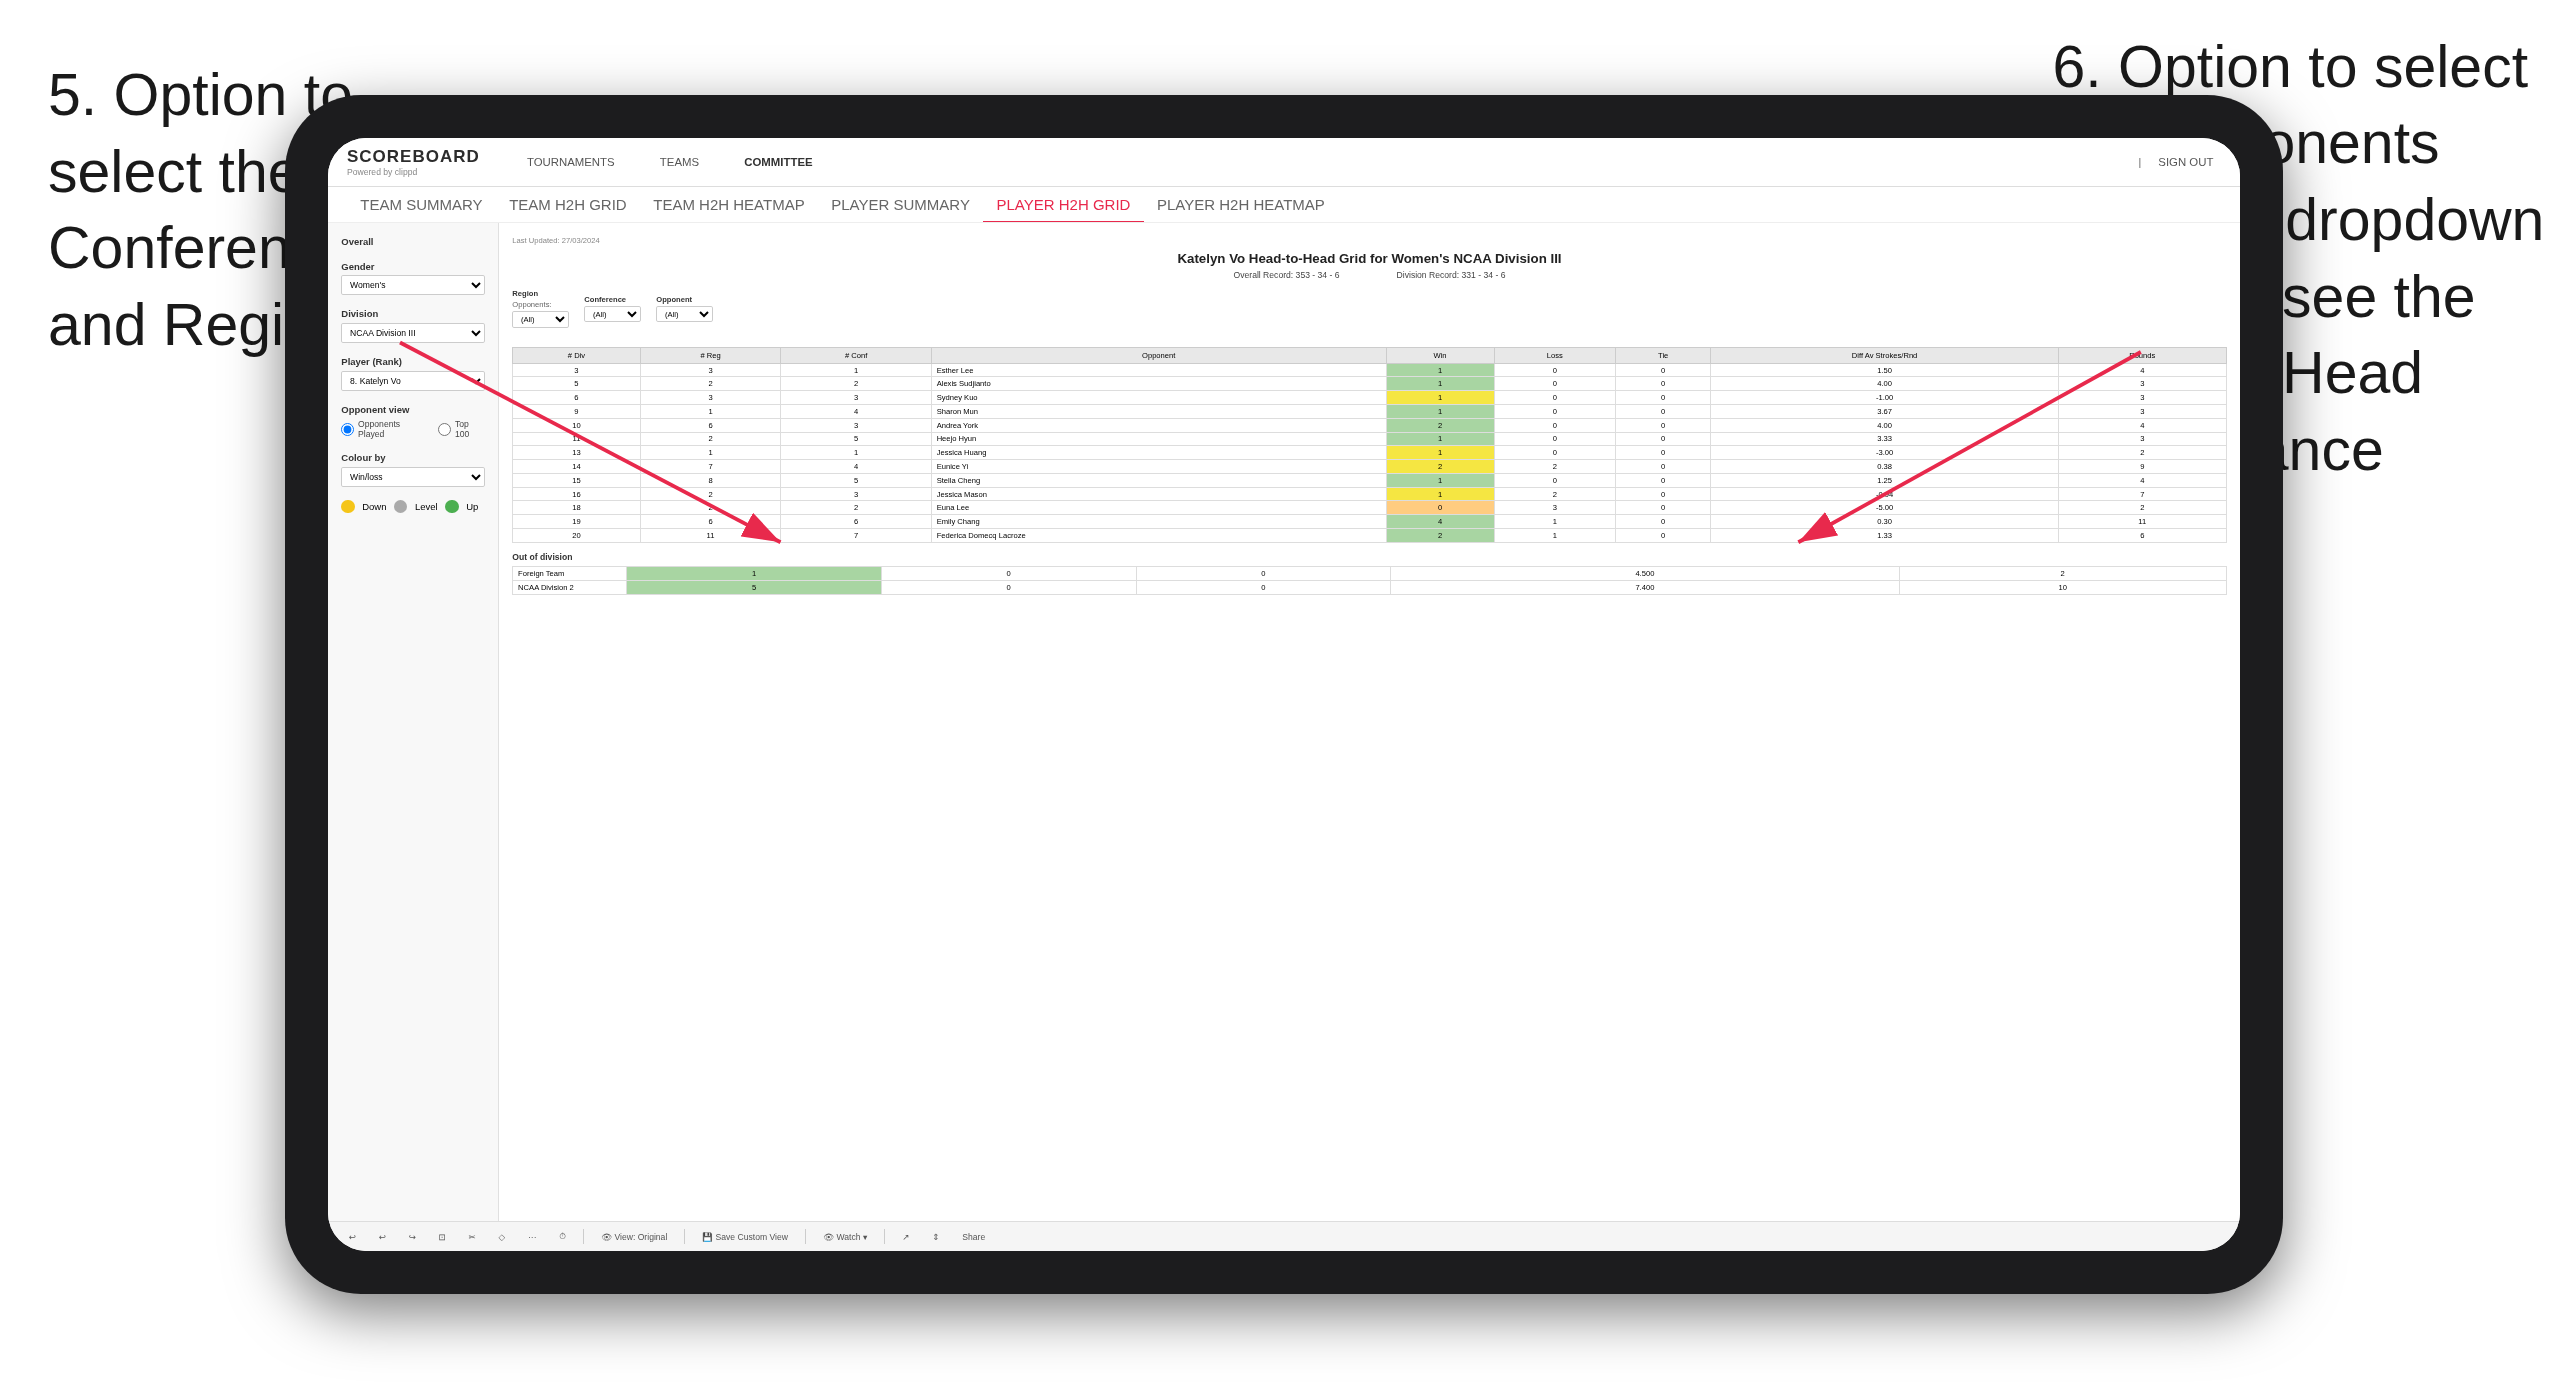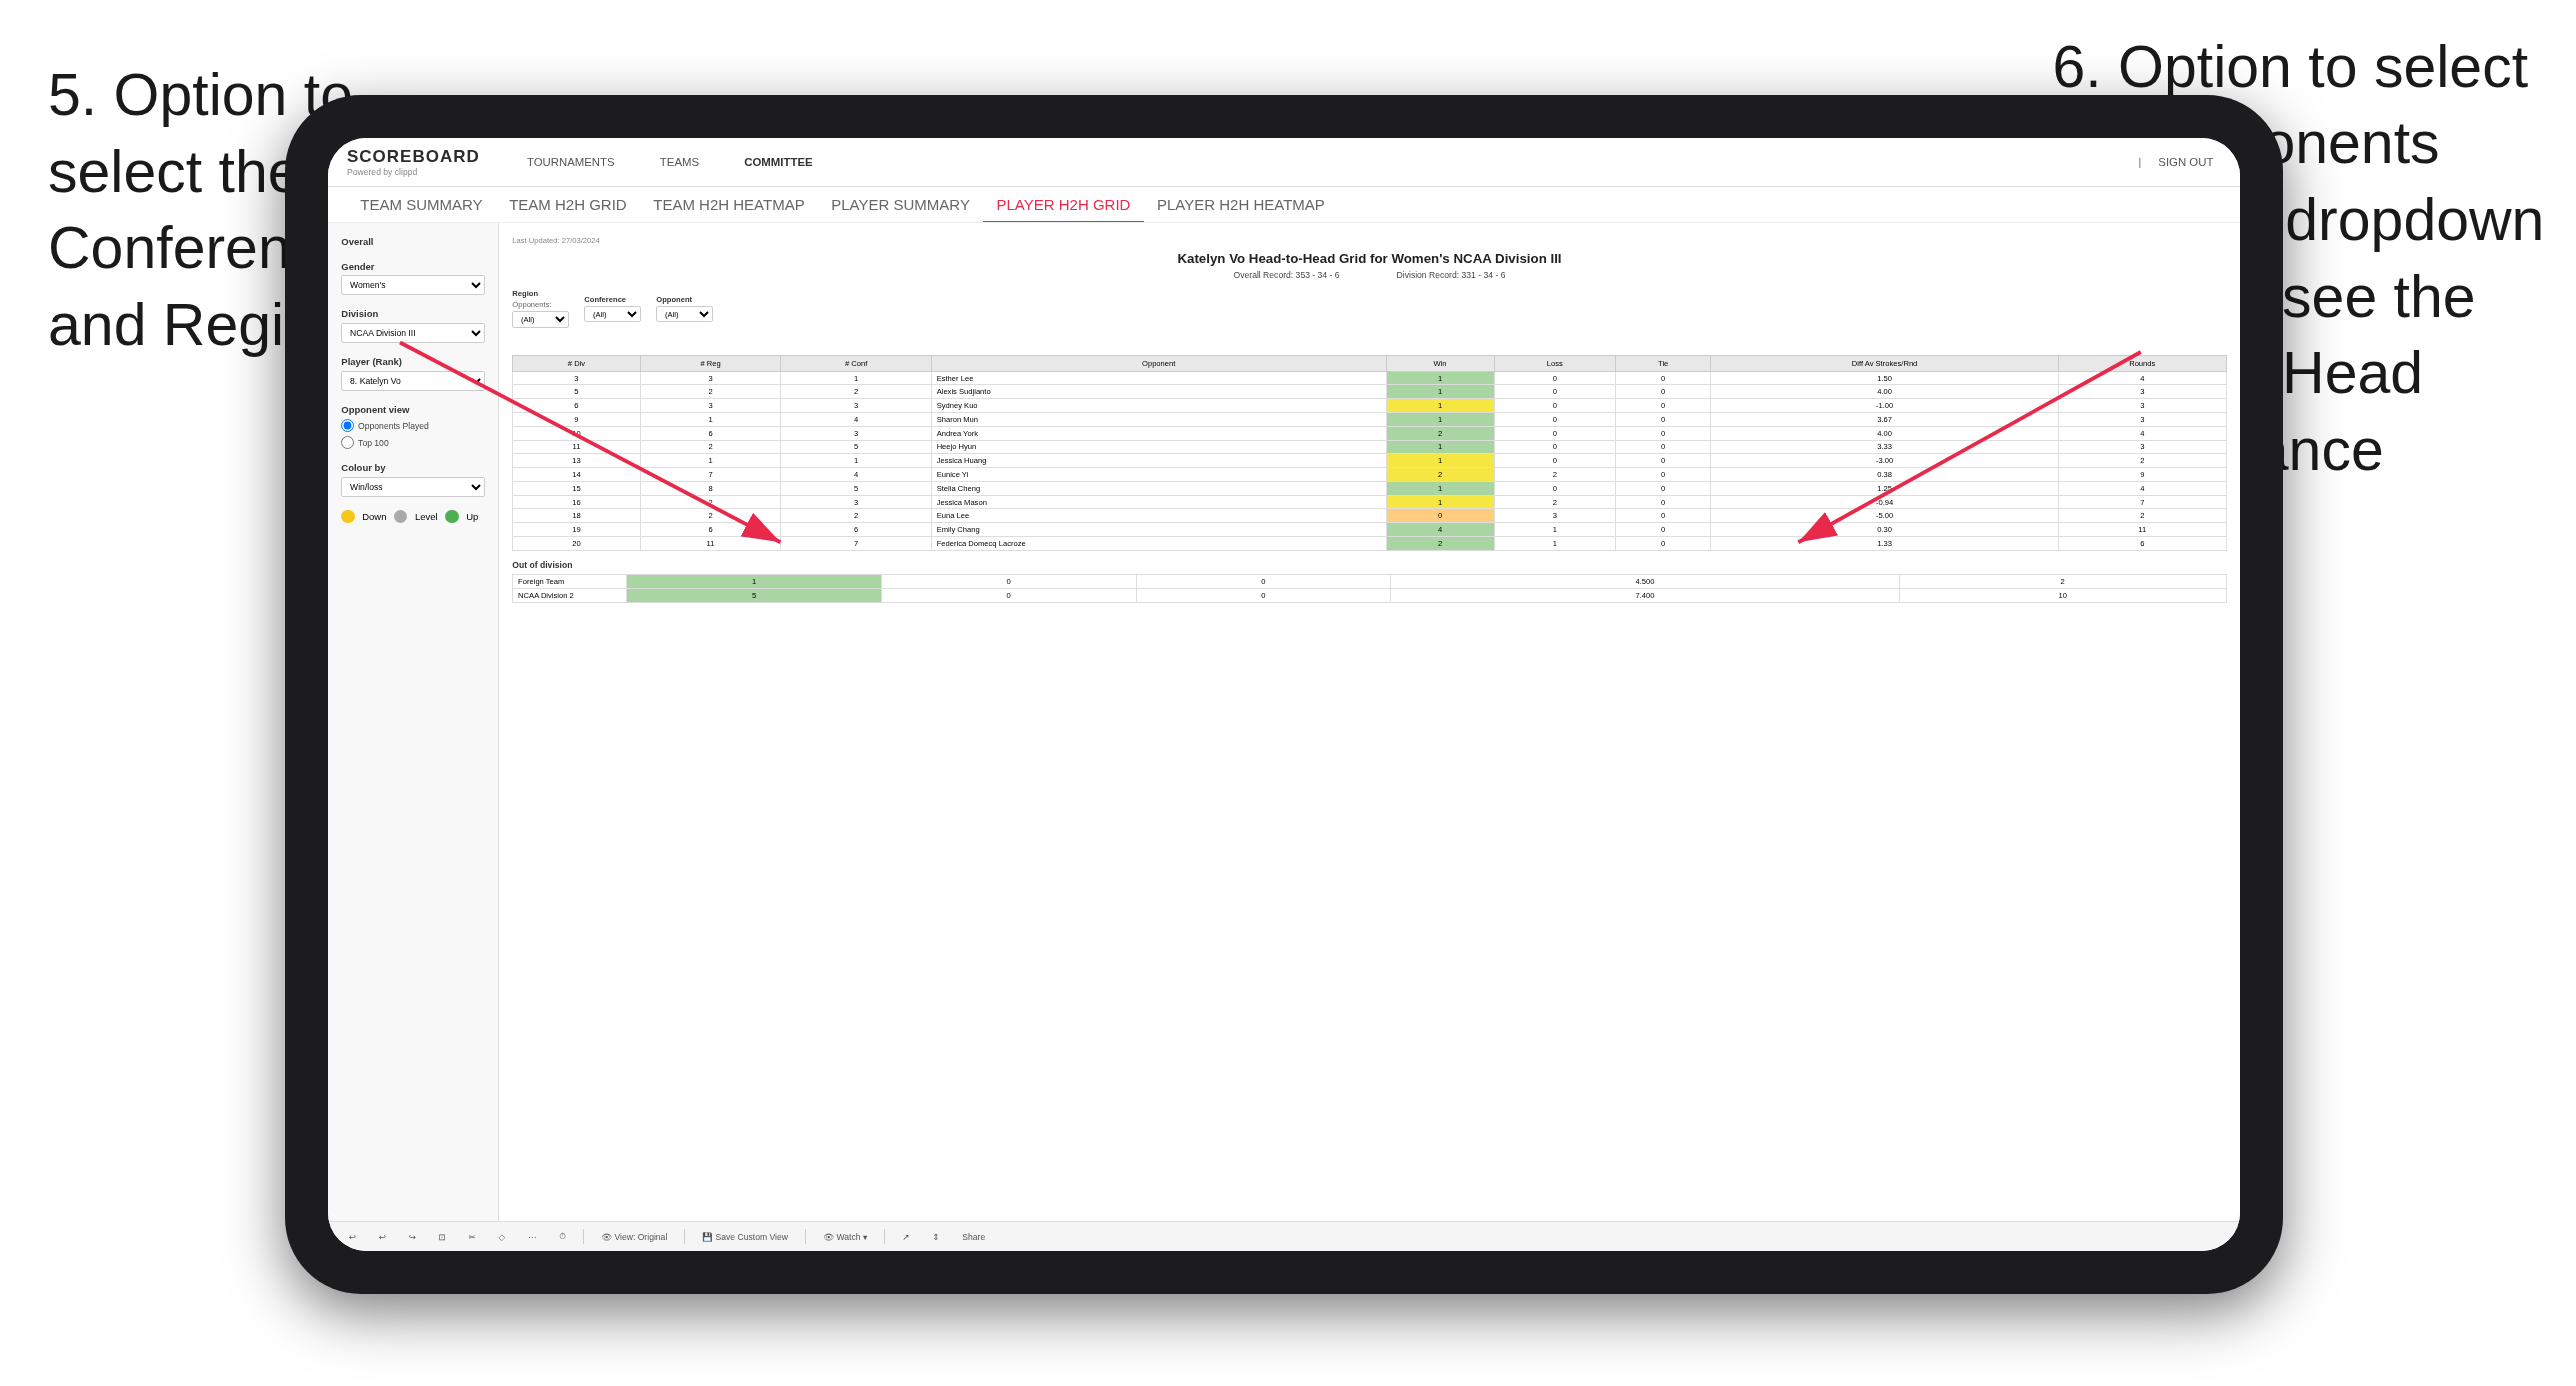--- a/index.html
+++ b/index.html
@@ -180,22 +180,22 @@
       width: 100%;
       font-size: 8.6px;
       padding: 2.9px 3.8px;
       border: 1px solid #ccc;
       background: #fff;
       border-radius: 1.9px;
     }
 
     .sidebar-radio-group {
       display: flex;
-      flex-direction: column;
-      gap: 4px;
+      flex-direction: row;
+      gap: 11px;
     }
 
     .sidebar-radio {
       display: flex;
       align-items: center;
       gap: 3.8px;
       font-size: 8.6px;
       color: #444;
     }
 
@@ -244,21 +244,21 @@
       display: flex;
       justify-content: center;
       gap: 57px;
       font-size: 8.6px;
       color: #444;
       margin-bottom: 9.5px;
     }
 
     
     .filter-section {
-      margin-bottom: 27px;
+      margin-bottom: 19px;
     }
 
     .filter-row {
       display: flex;
       gap: 15px;
       align-items: center;
       margin-bottom: 3.8px;
     }
 
     .filter-group {

